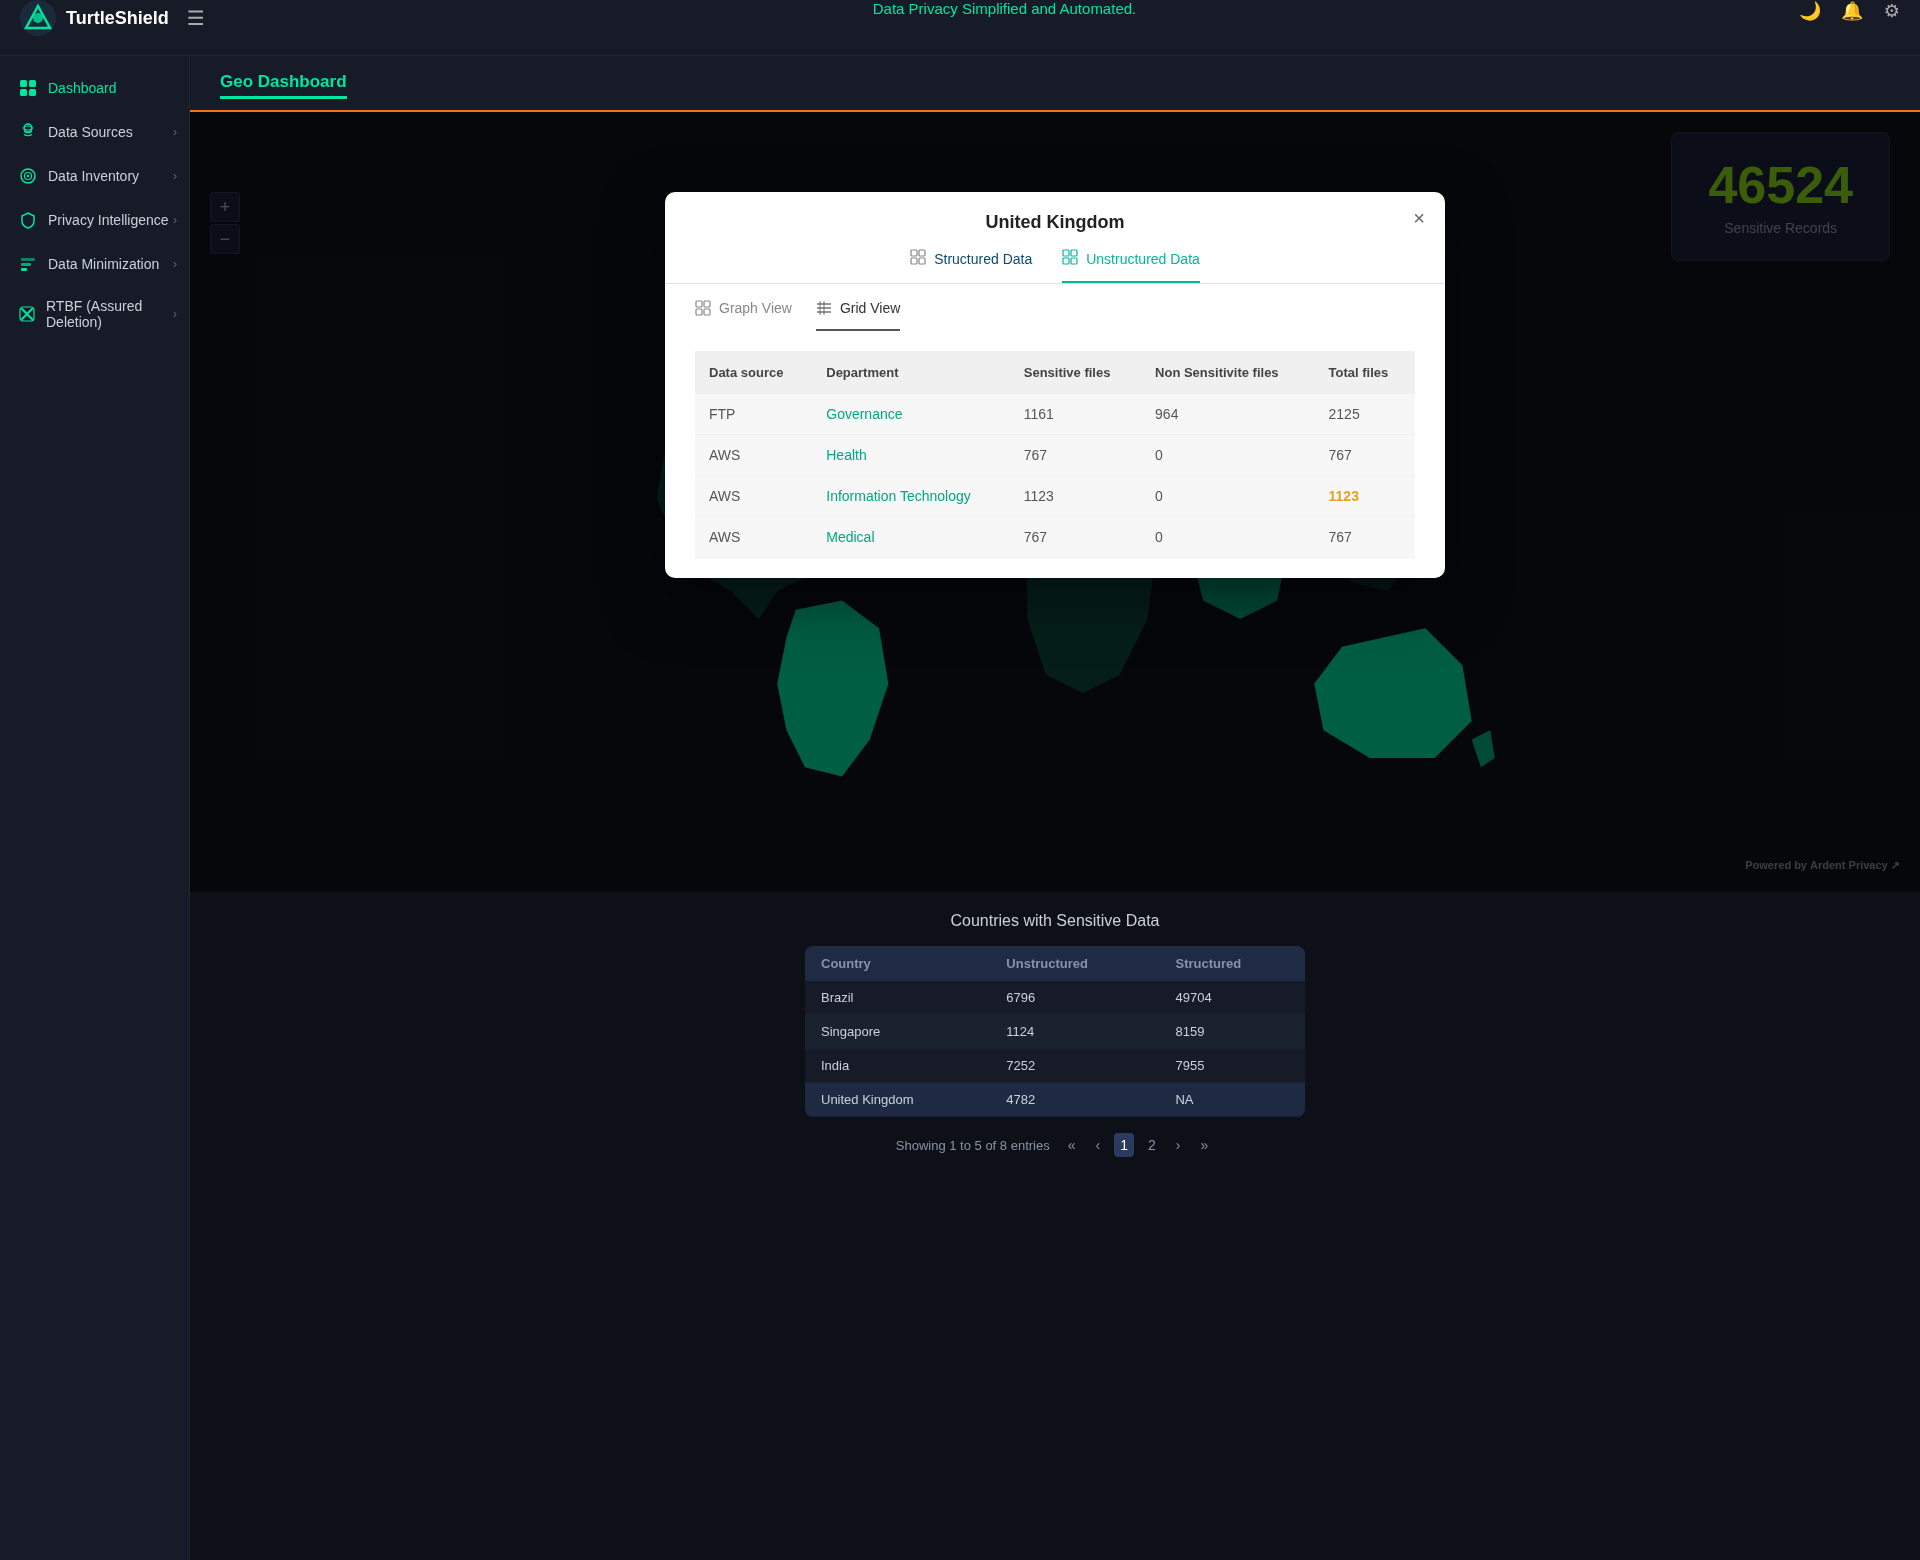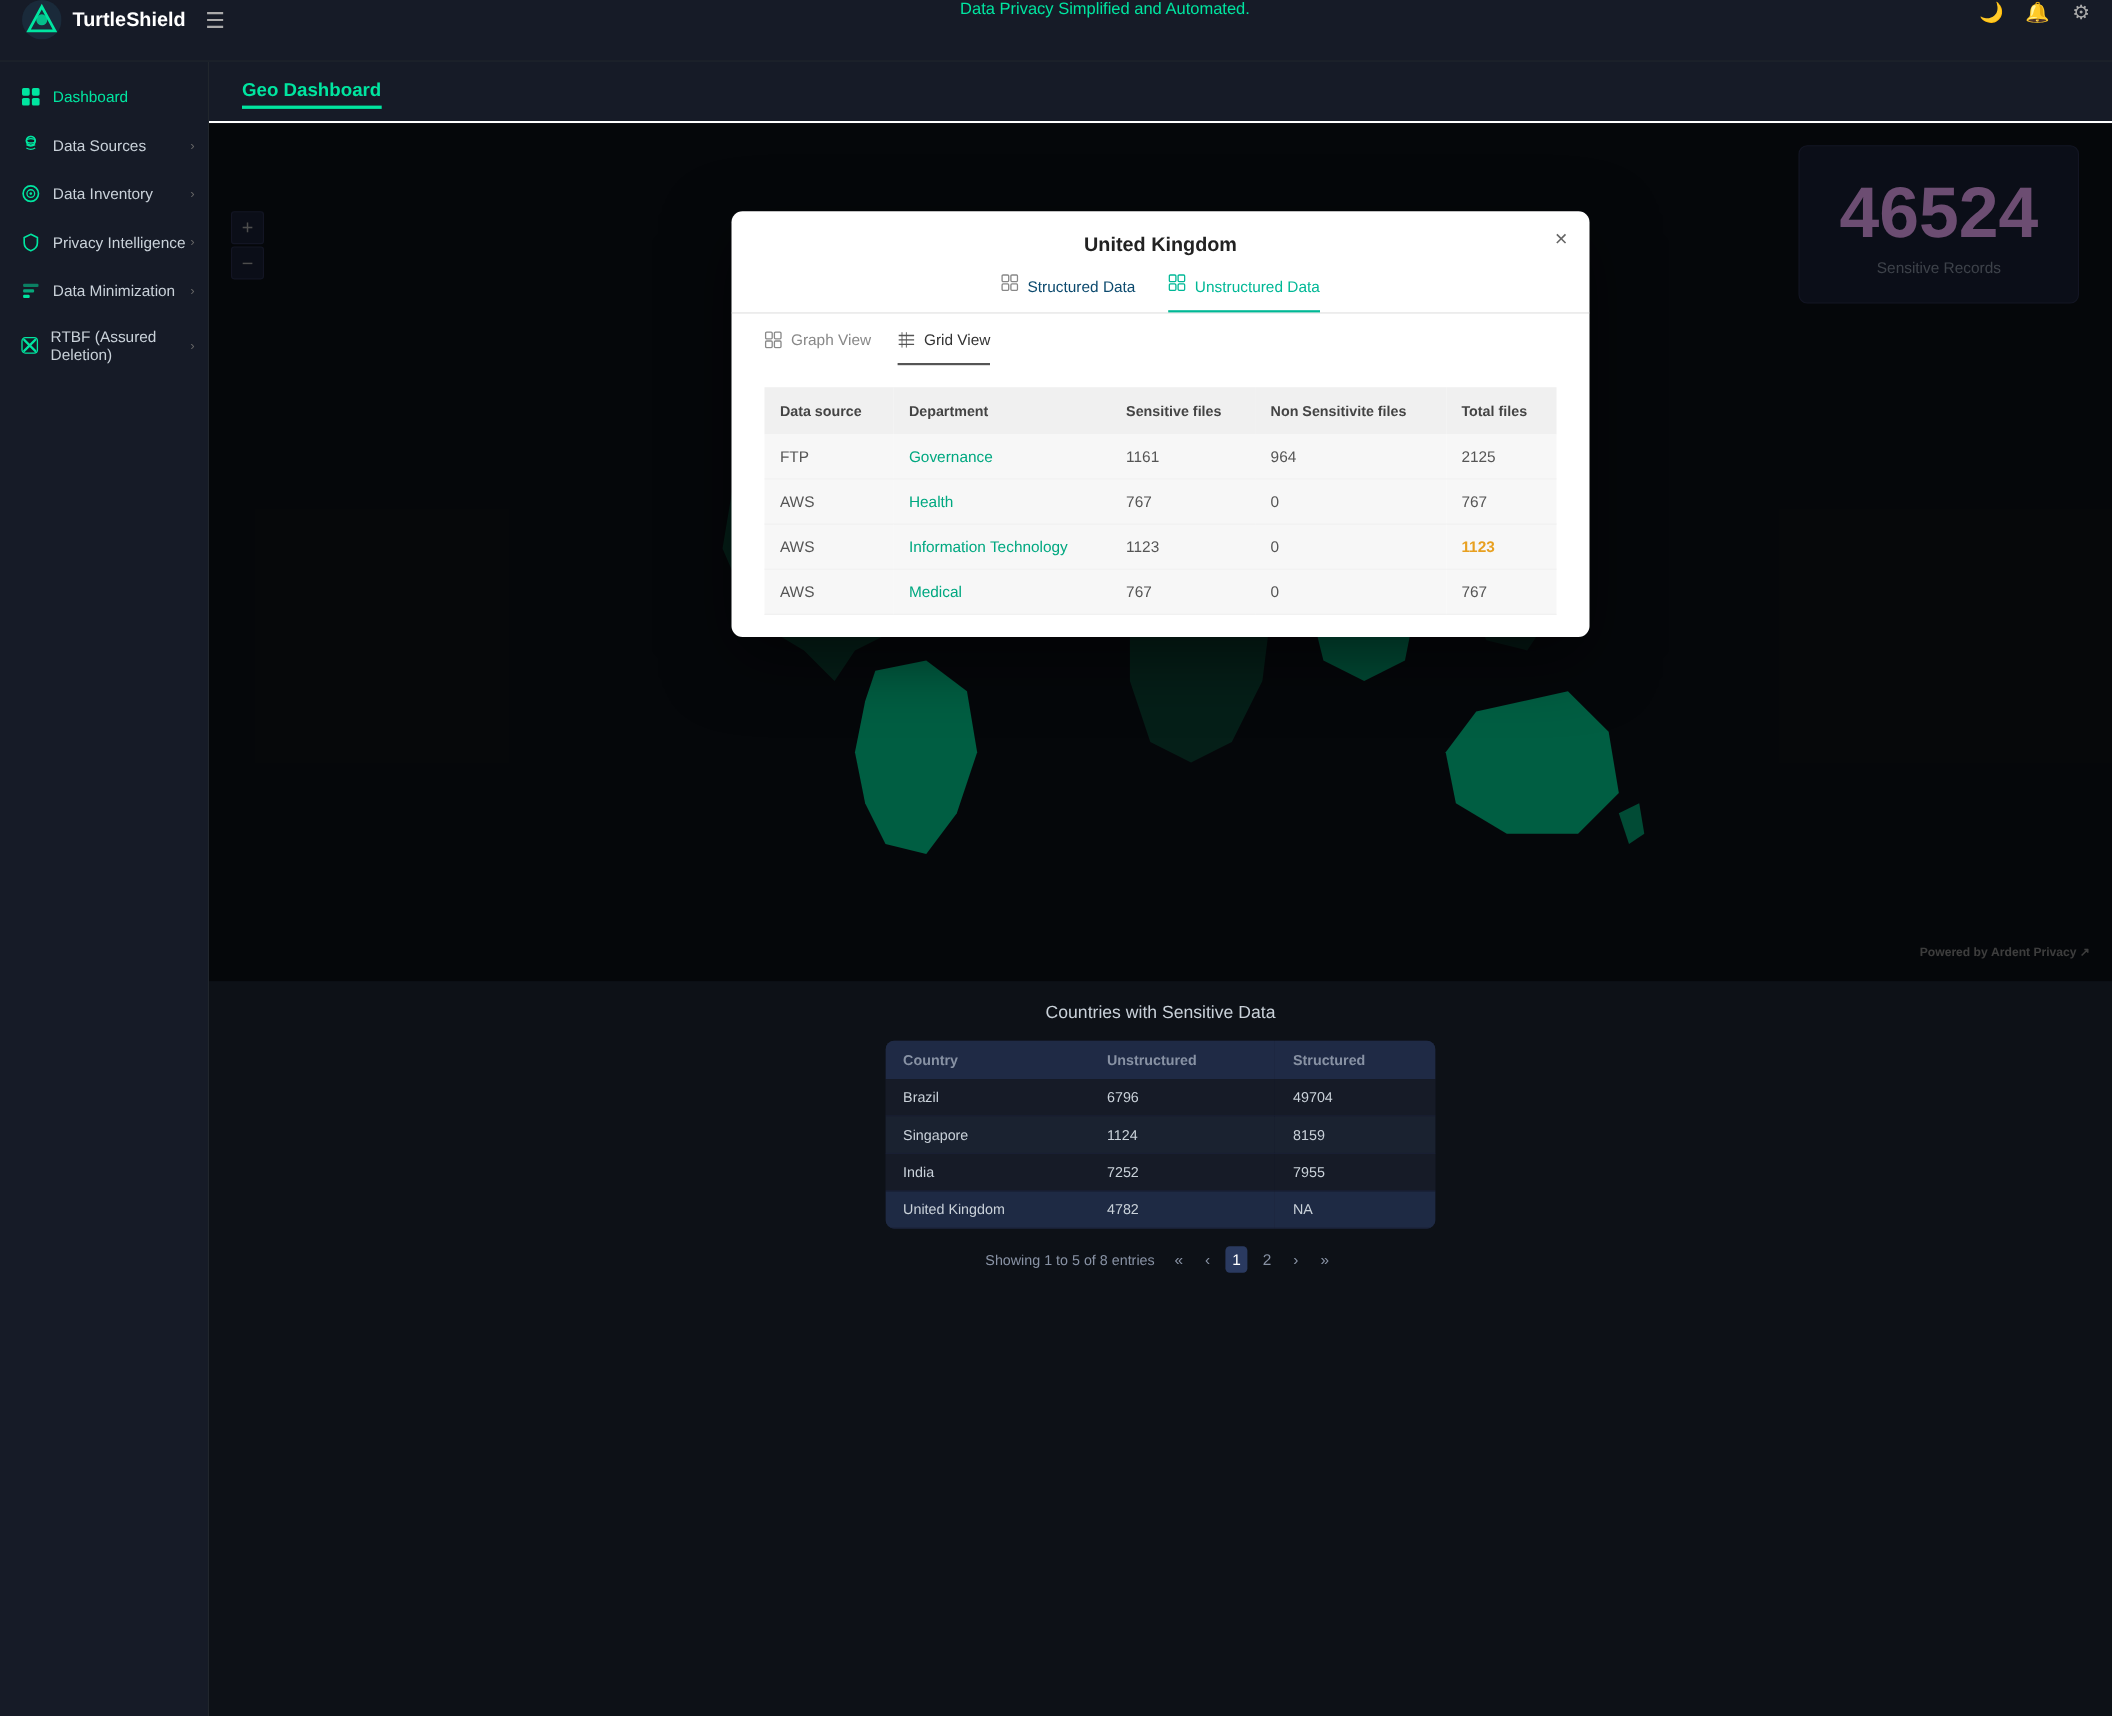--- a/index.html
+++ b/index.html
@@ -105,21 +105,21 @@
       background: #0d1117;
     }
 
     
     .page-header {
       background: #161b27;
       padding: 0 30px;
       height: 56px;
       display: flex;
       align-items: center;
-      border-bottom: 2px solid #ffffff;
+      border-bottom: 2px solid #f97316;
     }
     .page-title-tab {
       color: #00e5a0;
       font-size: 17px;
       font-weight: 600;
       border-bottom: 3px solid #00e5a0;
       padding-bottom: 4px;
       padding-top: 4px;
     }
 
@@ -138,23 +138,23 @@
       top: 20px;
       right: 30px;
       background: #1a2035;
       border: 1px solid #2a3050;
       border-radius: 8px;
       padding: 24px 36px;
       text-align: center;
       min-width: 200px;
     }
     .stats-number {
-      font-size: 65px;
+      font-size: 52px;
       font-weight: 700;
-      color: #f0abfc;
+      color: #84cc16;
       line-height: 1.1;
     }
     .stats-label {
       color: #8892a4;
       font-size: 14px;
       margin-top: 6px;
     }
 
     
     .map-controls {

